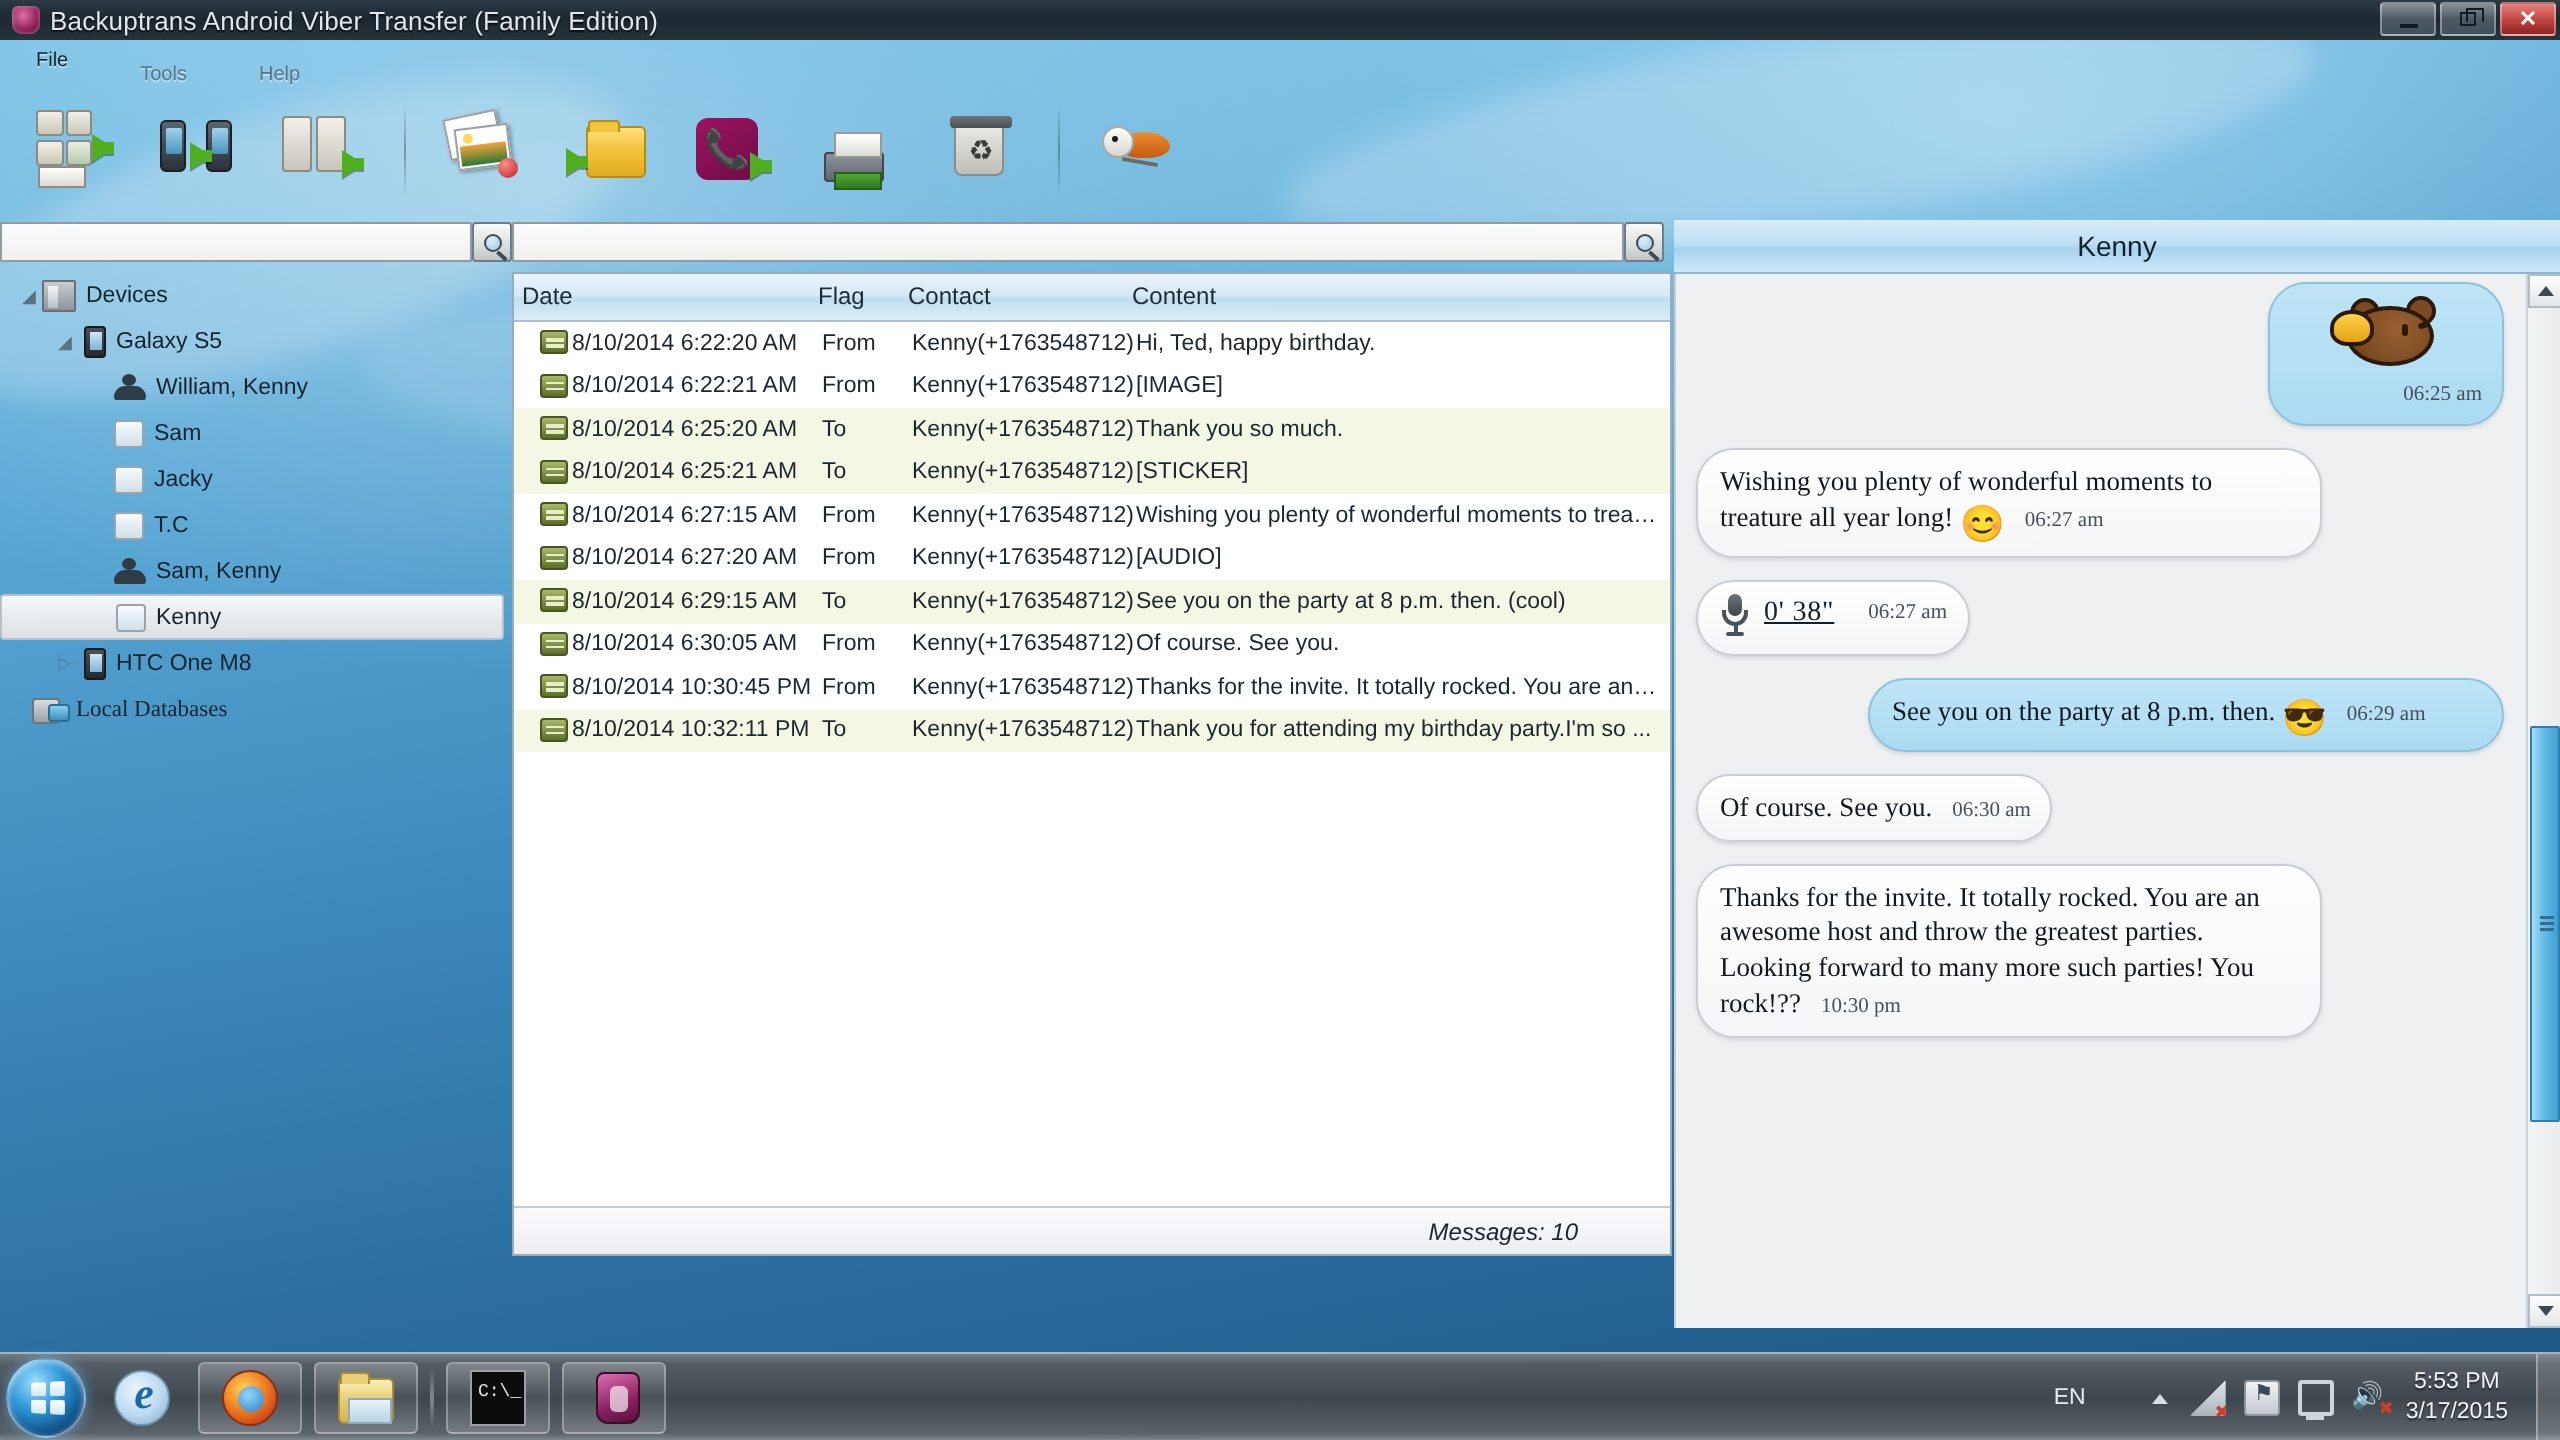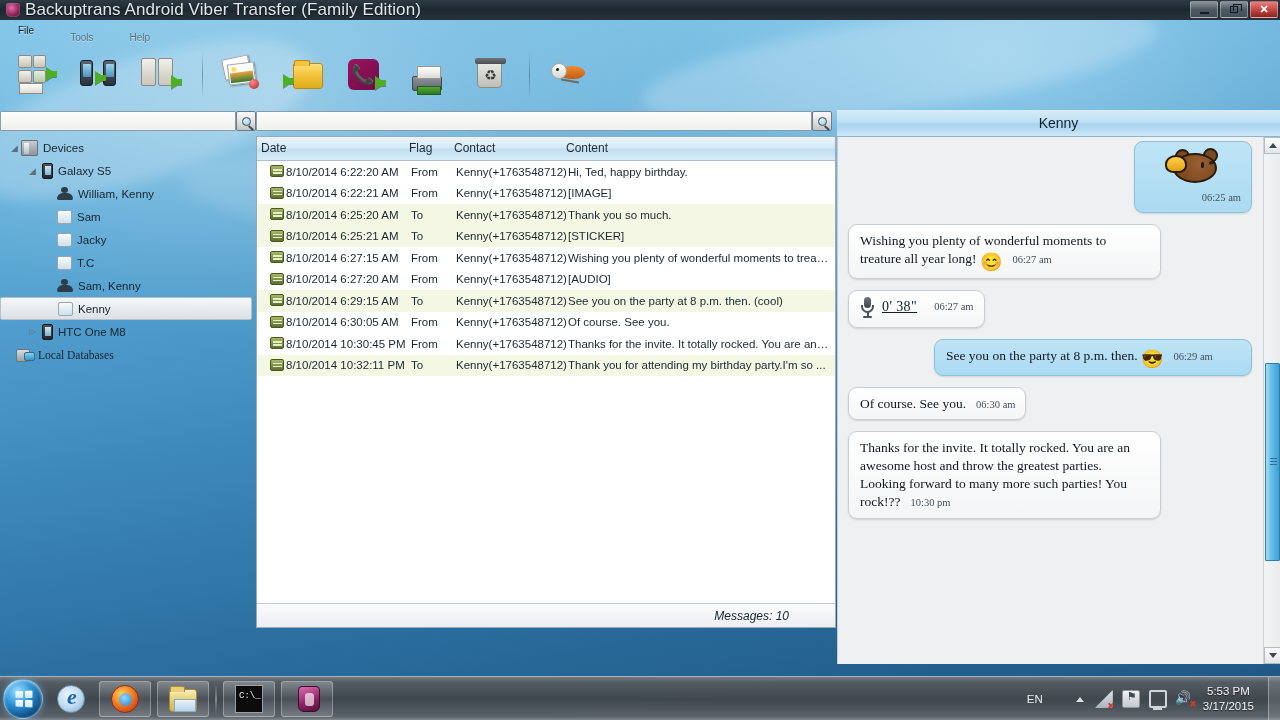--- a/index.html
+++ b/index.html
@@ -34,21 +34,21 @@
     background: linear-gradient(180deg, #2d3a44 0%, #1d2830 48%, #27333c 100%);
     display: flex; align-items: center;
   }
   #titlebar .tb-icon {
     width: 14px; height: 14px; margin: 0 5px 0 6px;
     background: radial-gradient(circle at 40% 35%, #e070a8, #7b1247 70%);
     border-radius: 3px 3px 5px 5px;
     box-shadow: inset 0 0 2px rgba(255,255,255,.5);
   }
   #titlebar .tb-title {
-    font-size: 17px; color: #dfe8ee; letter-spacing: .1px;
+    font-size: 13px; color: #dfe8ee; letter-spacing: .1px;
     text-shadow: 0 1px 1px rgba(0,0,0,.8); white-space: nowrap;
   }
   #win-buttons {
     position: absolute; right: 2px; top: 1px; display: flex; gap: 2px;
   }
   #win-buttons .wb {
     width: 28px; height: 17px; border: 1px solid rgba(255,255,255,.35);
     border-radius: 2px;
     background: linear-gradient(180deg, rgba(255,255,255,.45), rgba(190,205,215,.30) 50%, rgba(120,140,155,.35));
     display: flex; align-items: center; justify-content: center;
@@ -262,21 +262,21 @@
     font-size: 14px; color: #13222c;
   }
   #chat-scroll-area { flex: 1; position: relative; background:#eef0f1; overflow:hidden;
     border-left: 1px solid #c4ccd2; }
   #chat-stream { position: absolute; left: 0; top: 0; right: 18px; bottom: 0;
     padding: 4px 10px 6px 10px; }
   .bubble-row { display: flex; margin-bottom: 11px; }
   .bubble-row.out { justify-content: flex-end; }
   .bubble-row.in { justify-content: flex-start; }
   .bubble {
-    position: relative; max-width: 318px; border-radius: 9px;
+    position: relative; max-width: 318px; border-radius: 19px;
     padding: 7px 10px 7px 11px;
     font-family: "Liberation Serif", serif; font-size: 13.5px; color: #101820;
     line-height: 1.32;
   }
   .bubble.in {
     background: linear-gradient(180deg,#ffffff,#f4f5f6);
     border: 1px solid #c8ced3; box-shadow: 0 1px 2px rgba(0,0,0,.13);
   }
   .bubble.out {
     background: linear-gradient(180deg,#bfe4f6,#abdaf2);

